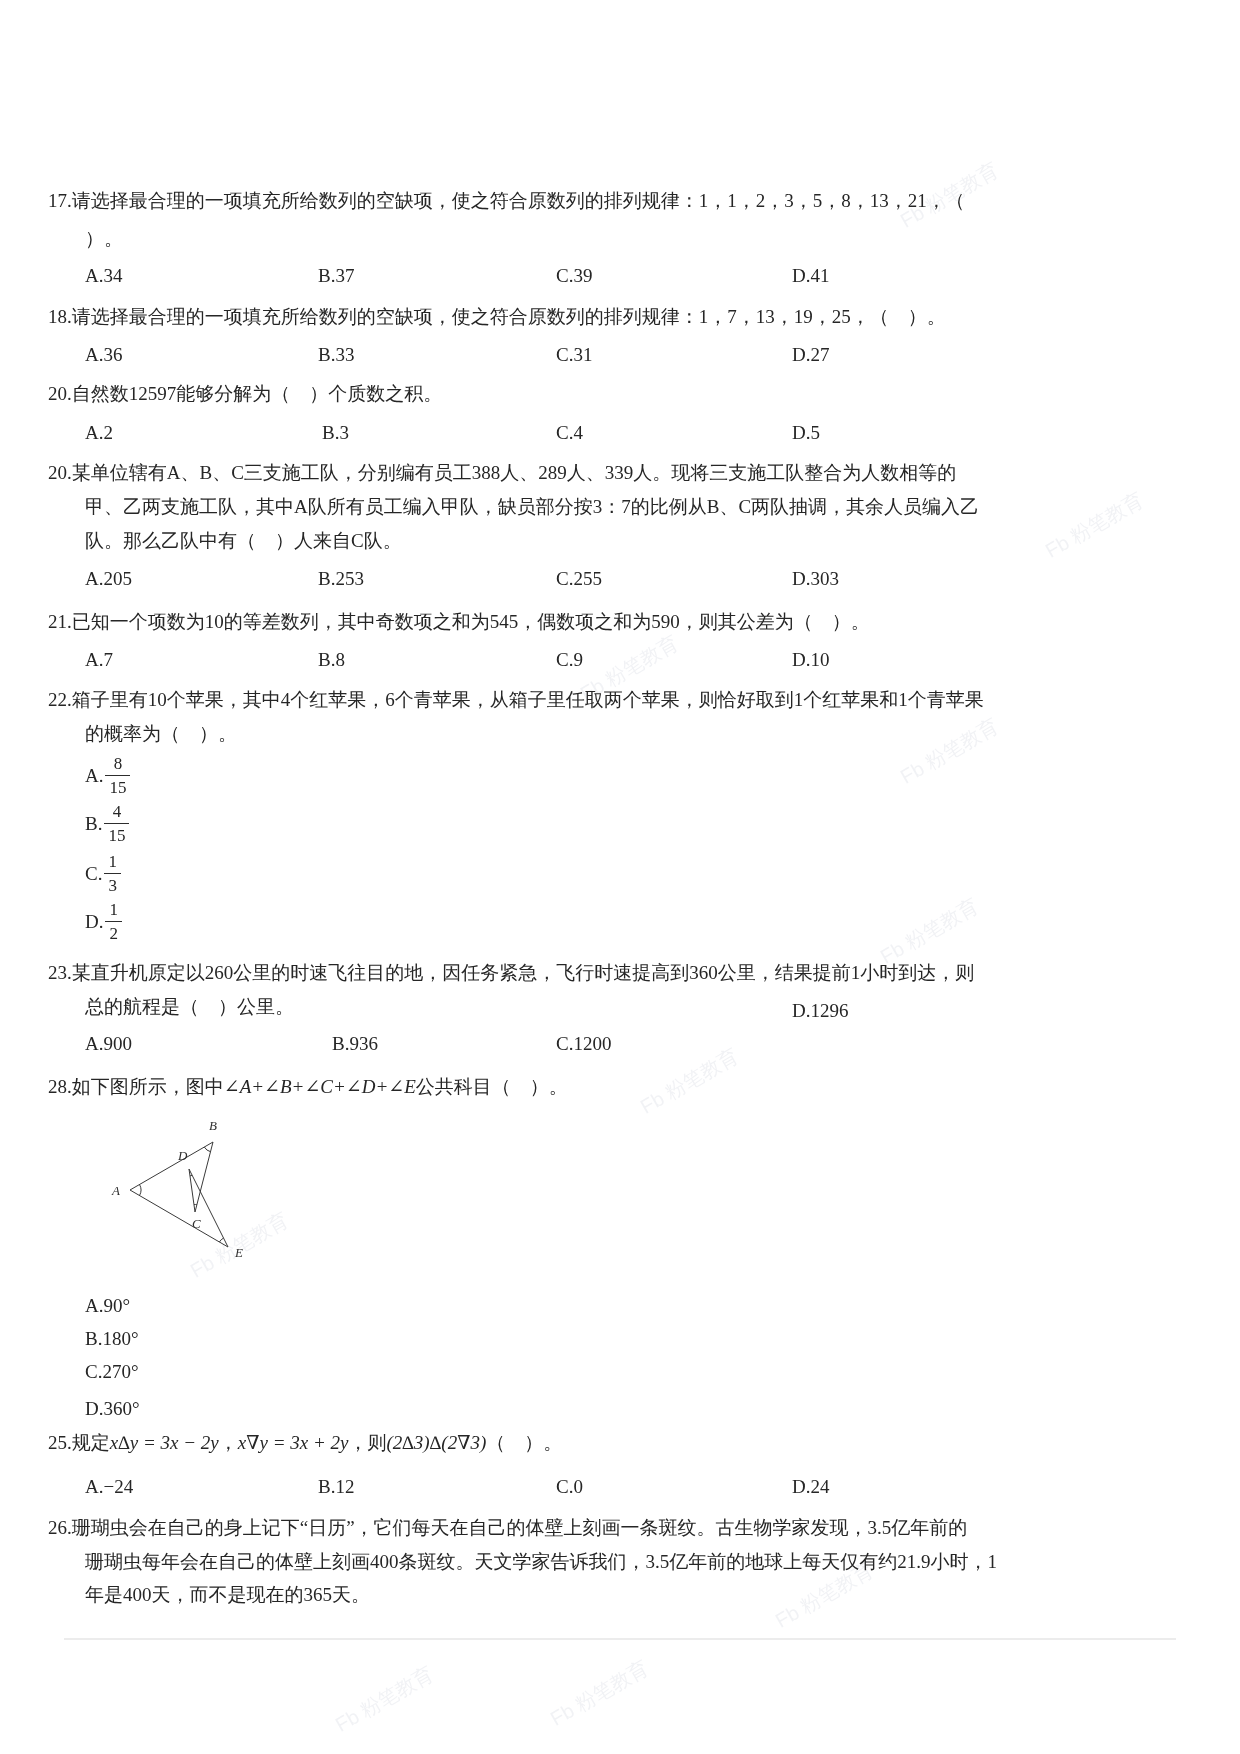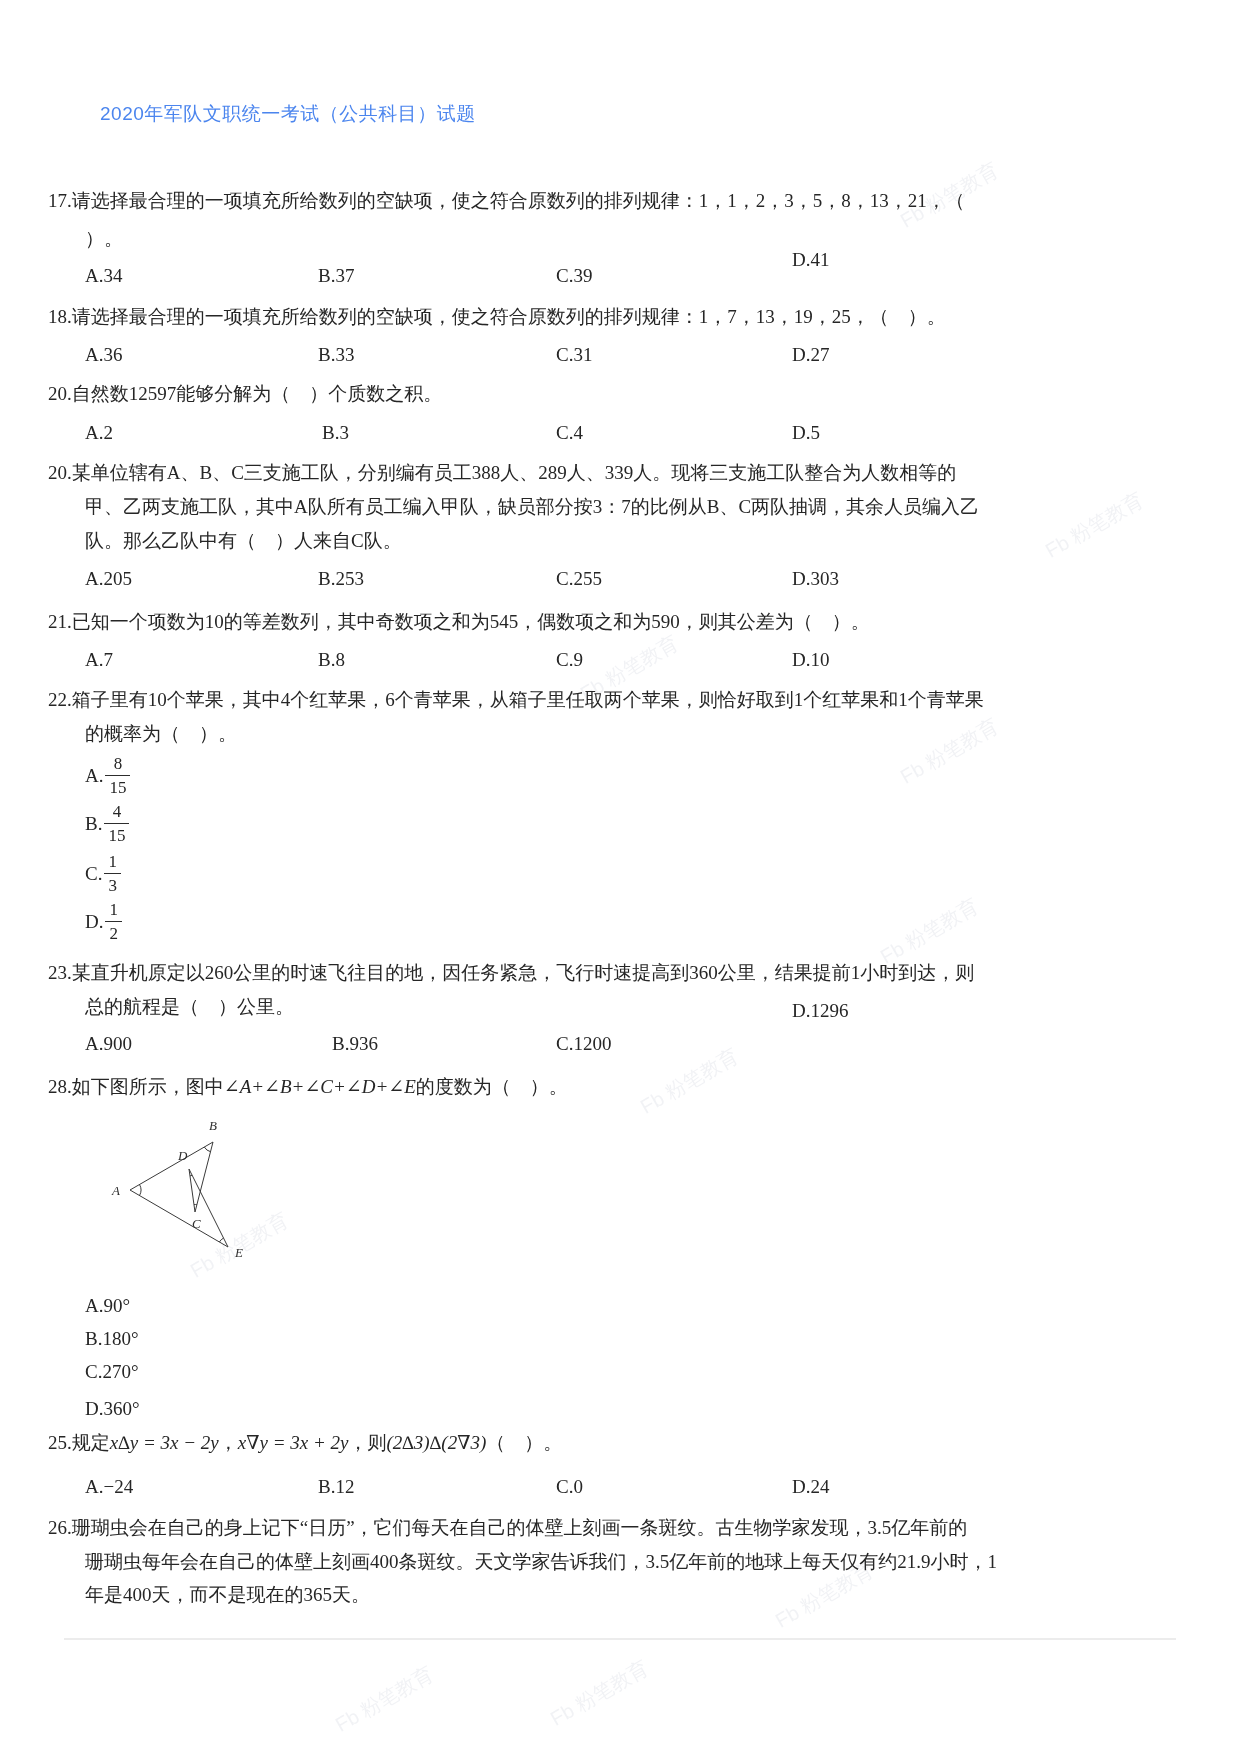--- a/index.html
+++ b/index.html
@@ -32,29 +32,28 @@
   <div class="wm" style="left:1040px;top:512px">Fb 粉笔教育</div>
   <div class="wm" style="left:575px;top:655px">Fb 粉笔教育</div>
   <div class="wm" style="left:895px;top:738px">Fb 粉笔教育</div>
   <div class="wm" style="left:875px;top:918px">Fb 粉笔教育</div>
   <div class="wm" style="left:635px;top:1068px">Fb 粉笔教育</div>
   <div class="wm" style="left:185px;top:1232px">Fb 粉笔教育</div>
   <div class="wm" style="left:770px;top:1582px">Fb 粉笔教育</div>
   <div class="wm" style="left:330px;top:1686px">Fb 粉笔教育</div>
   <div class="wm" style="left:545px;top:1680px">Fb 粉笔教育</div>
 
-  <div class="title">2020年军队文职统一考试（公共科目）试题</div>
 
   <div>
     <div class="line" style="left:48px;top:189px">17.请选择最合理的一项填充所给数列的空缺项，使之符合原数列的排列规律：1，1，2，3，5，8，13，21，（</div>
     <div class="line" style="left:85px;top:227px">）。</div>
     <span class="opt" style="left:85px;top:264px">A.34</span>
     <span class="opt" style="left:318px;top:264px">B.37</span>
     <span class="opt" style="left:556px;top:264px">C.39</span>
-    <span class="opt" style="left:792px;top:248px">D.41</span>
+    <span class="opt" style="left:792px;top:264px">D.41</span>
   </div>
 
   <div>
     <div class="line" style="left:48px;top:305px">18.请选择最合理的一项填充所给数列的空缺项，使之符合原数列的排列规律：1，7，13，19，25，（　）。</div>
     <span class="opt" style="left:85px;top:343px">A.36</span>
     <span class="opt" style="left:318px;top:343px">B.33</span>
     <span class="opt" style="left:556px;top:343px">C.31</span>
     <span class="opt" style="left:792px;top:343px">D.27</span>
   </div>
 
@@ -122,21 +121,21 @@
     <div class="line" style="left:48px;top:961px">23.某直升机原定以260公里的时速飞往目的地，因任务紧急，飞行时速提高到360公里，结果提前1小时到达，则</div>
     <div class="line" style="left:85px;top:995px">总的航程是（　）公里。</div>
     <span class="opt" style="left:85px;top:1032px">A.900</span>
     <span class="opt" style="left:332px;top:1032px">B.936</span>
     <span class="opt" style="left:556px;top:1032px">C.1200</span>
     <span class="opt" style="left:792px;top:999px">D.1296</span>
   </div>
 
   <div>
     <div class="line" style="left:48px;top:1075px">
-      <span>28.如下图所示，图中</span><span class="math">∠A+∠B+∠C+∠D+∠E</span><span>的度数为（　）。</span>
+      <span>28.如下图所示，图中</span><span class="math">∠A+∠B+∠C+∠D+∠E</span><span>公共科目（　）。</span>
     </div>
 
     <svg class="figure" width="170" height="150" viewBox="0 0 170 150">
       <path d="M38,74 L121,26 L103,96 L97,53 L136,131 Z"></path>
       <path d="M47.5,68.5 A11,11 0 0 1 47.5,79.5"></path>
       <path d="M112.3,31 A10,10 0 0 0 118.5,35.7"></path>
       <path d="M127.4,126 A10,10 0 0 1 131.5,122.1"></path>
       <path d="M104.9,88.7 A7.5,7.5 0 0 0 102,88.6"></path>
       <path d="M98,59.9 A7,7 0 0 0 100.1,59.3"></path>
       <text x="20" y="79">A</text>

